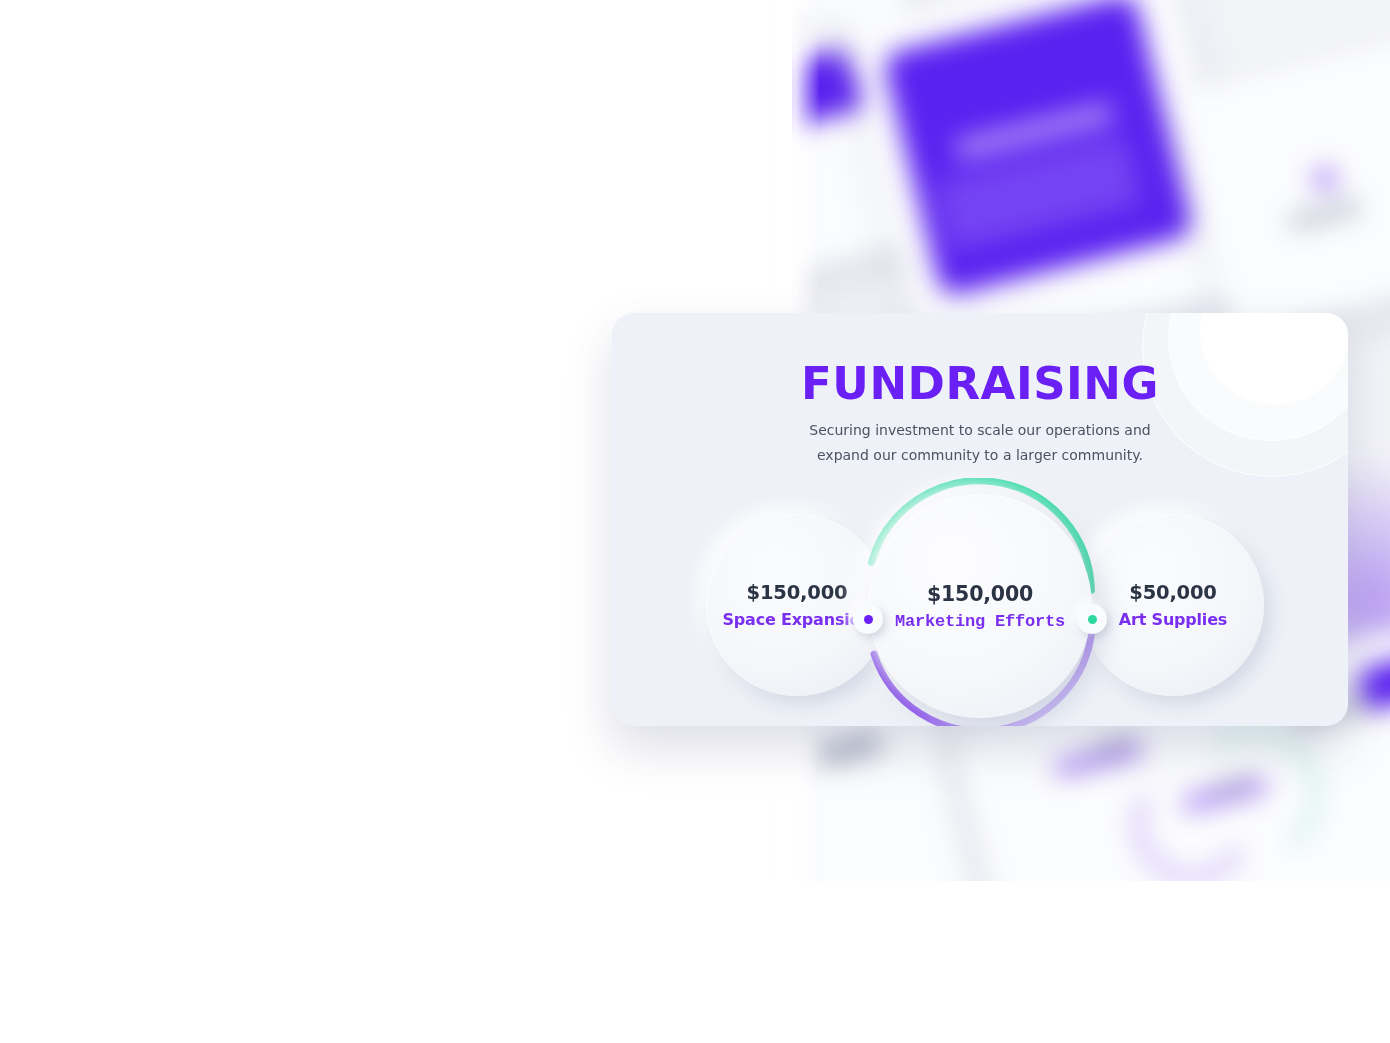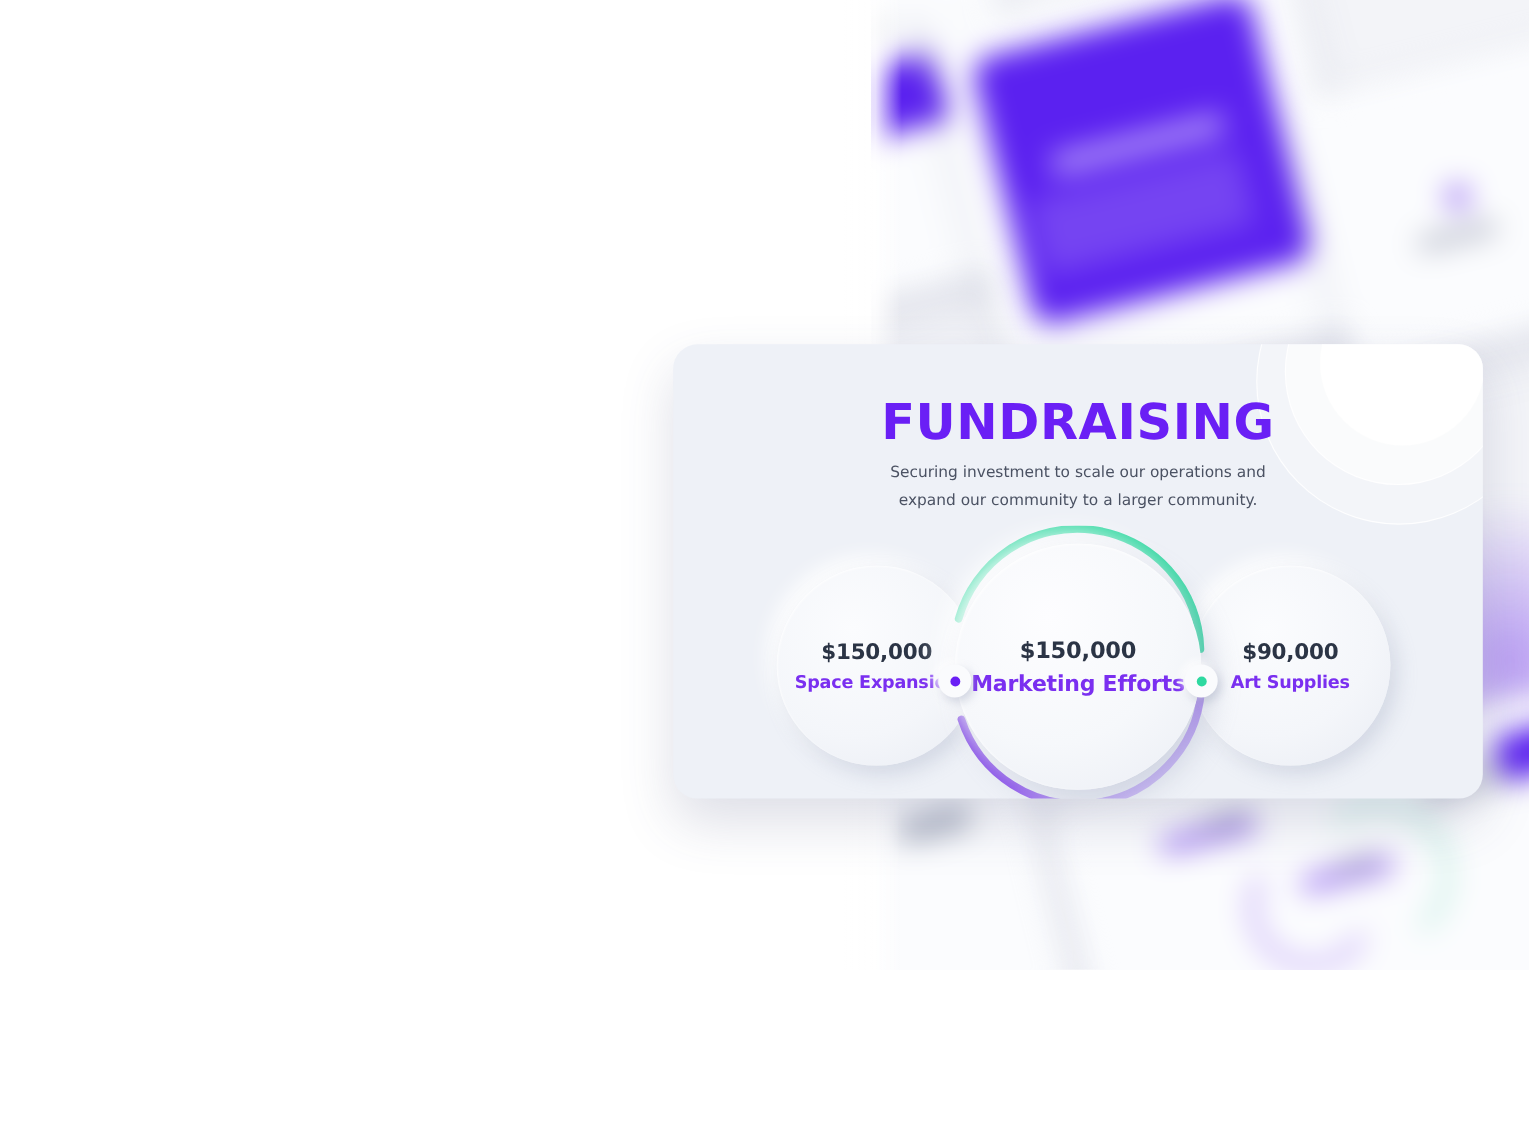--- a/index.html
+++ b/index.html
@@ -217,21 +217,21 @@
     transform:translateX(-50%);
     top:0px;
     width:224px; height:224px;
     background:radial-gradient(circle at 38% 30%, #fdfdff 0%, #f6f8fb 55%, #eaedf4 100%);
     box-shadow: 10px 12px 26px rgba(145,155,185,0.32),
                -10px -10px 24px rgba(255,255,255,0.95),
                 inset 1px 1px 3px rgba(255,255,255,0.9);
     z-index:4;
   }
   .circ-center .amt{ font-size:20.5px; }
-  .circ-center .lbl{ font-size:20px; }
+  .circ-center .lbl{ font-size:17px;font-family:Liberation Mono, monospace; }
 
   
   .arcs{
     position:absolute;
     left:50%; top:-16px;
     transform:translateX(-50%);
     width:256px; height:256px;
     z-index:3;
     pointer-events:none;
   }
@@ -372,21 +372,21 @@
 
         <path d="M 22.0 176.0 A 112 112 0 0 0 240.0 150.0" fill="none" stroke="url(#gPurple)" stroke-width="7" stroke-linecap="round"></path>
       </svg>
 
       <div class="circ circ-center">
         <div class="amt">$150,000</div>
         <div class="lbl">Marketing Efforts</div>
       </div>
 
       <div class="circ circ-side circ-right">
-        <div class="amt">$90,000</div>
+        <div class="amt">$50,000</div>
         <div class="lbl">Art Supplies</div>
       </div>
 
       <div class="dot-base dot-left">
         <span class="dot-core" style="background:#6a1ff5;"></span>
       </div>
       <div class="dot-base dot-right">
         <span class="dot-core" style="background:#2ed9a0;"></span>
       </div>
 

